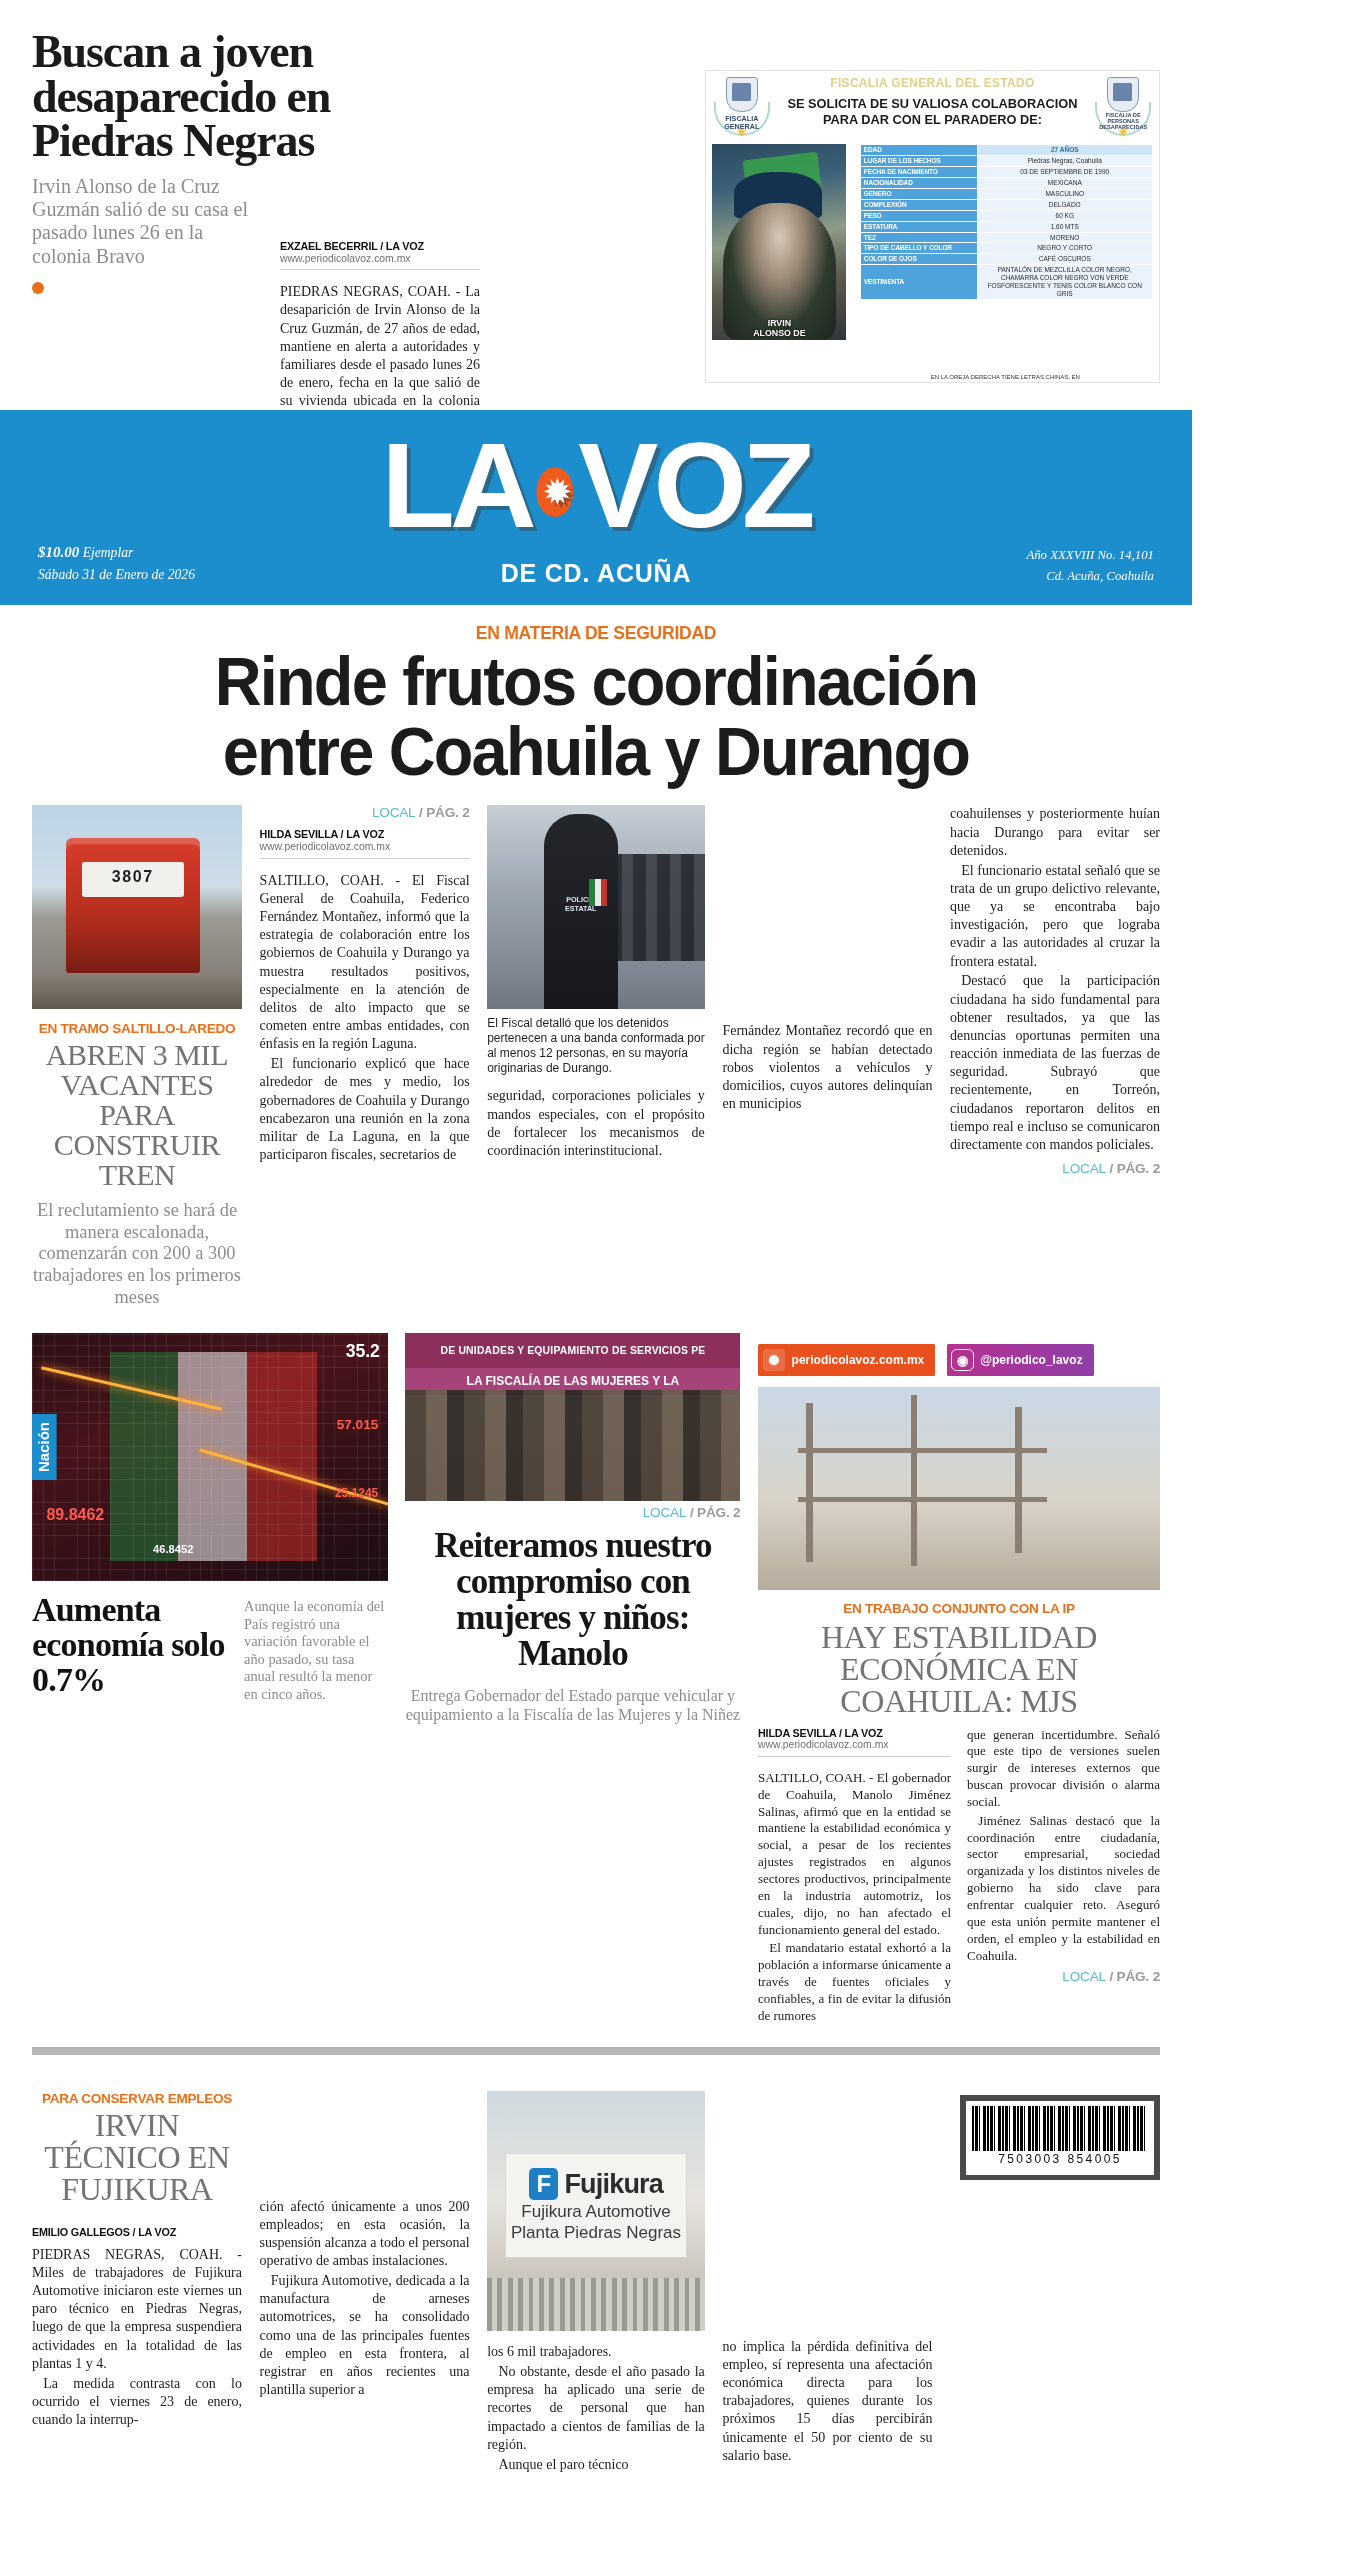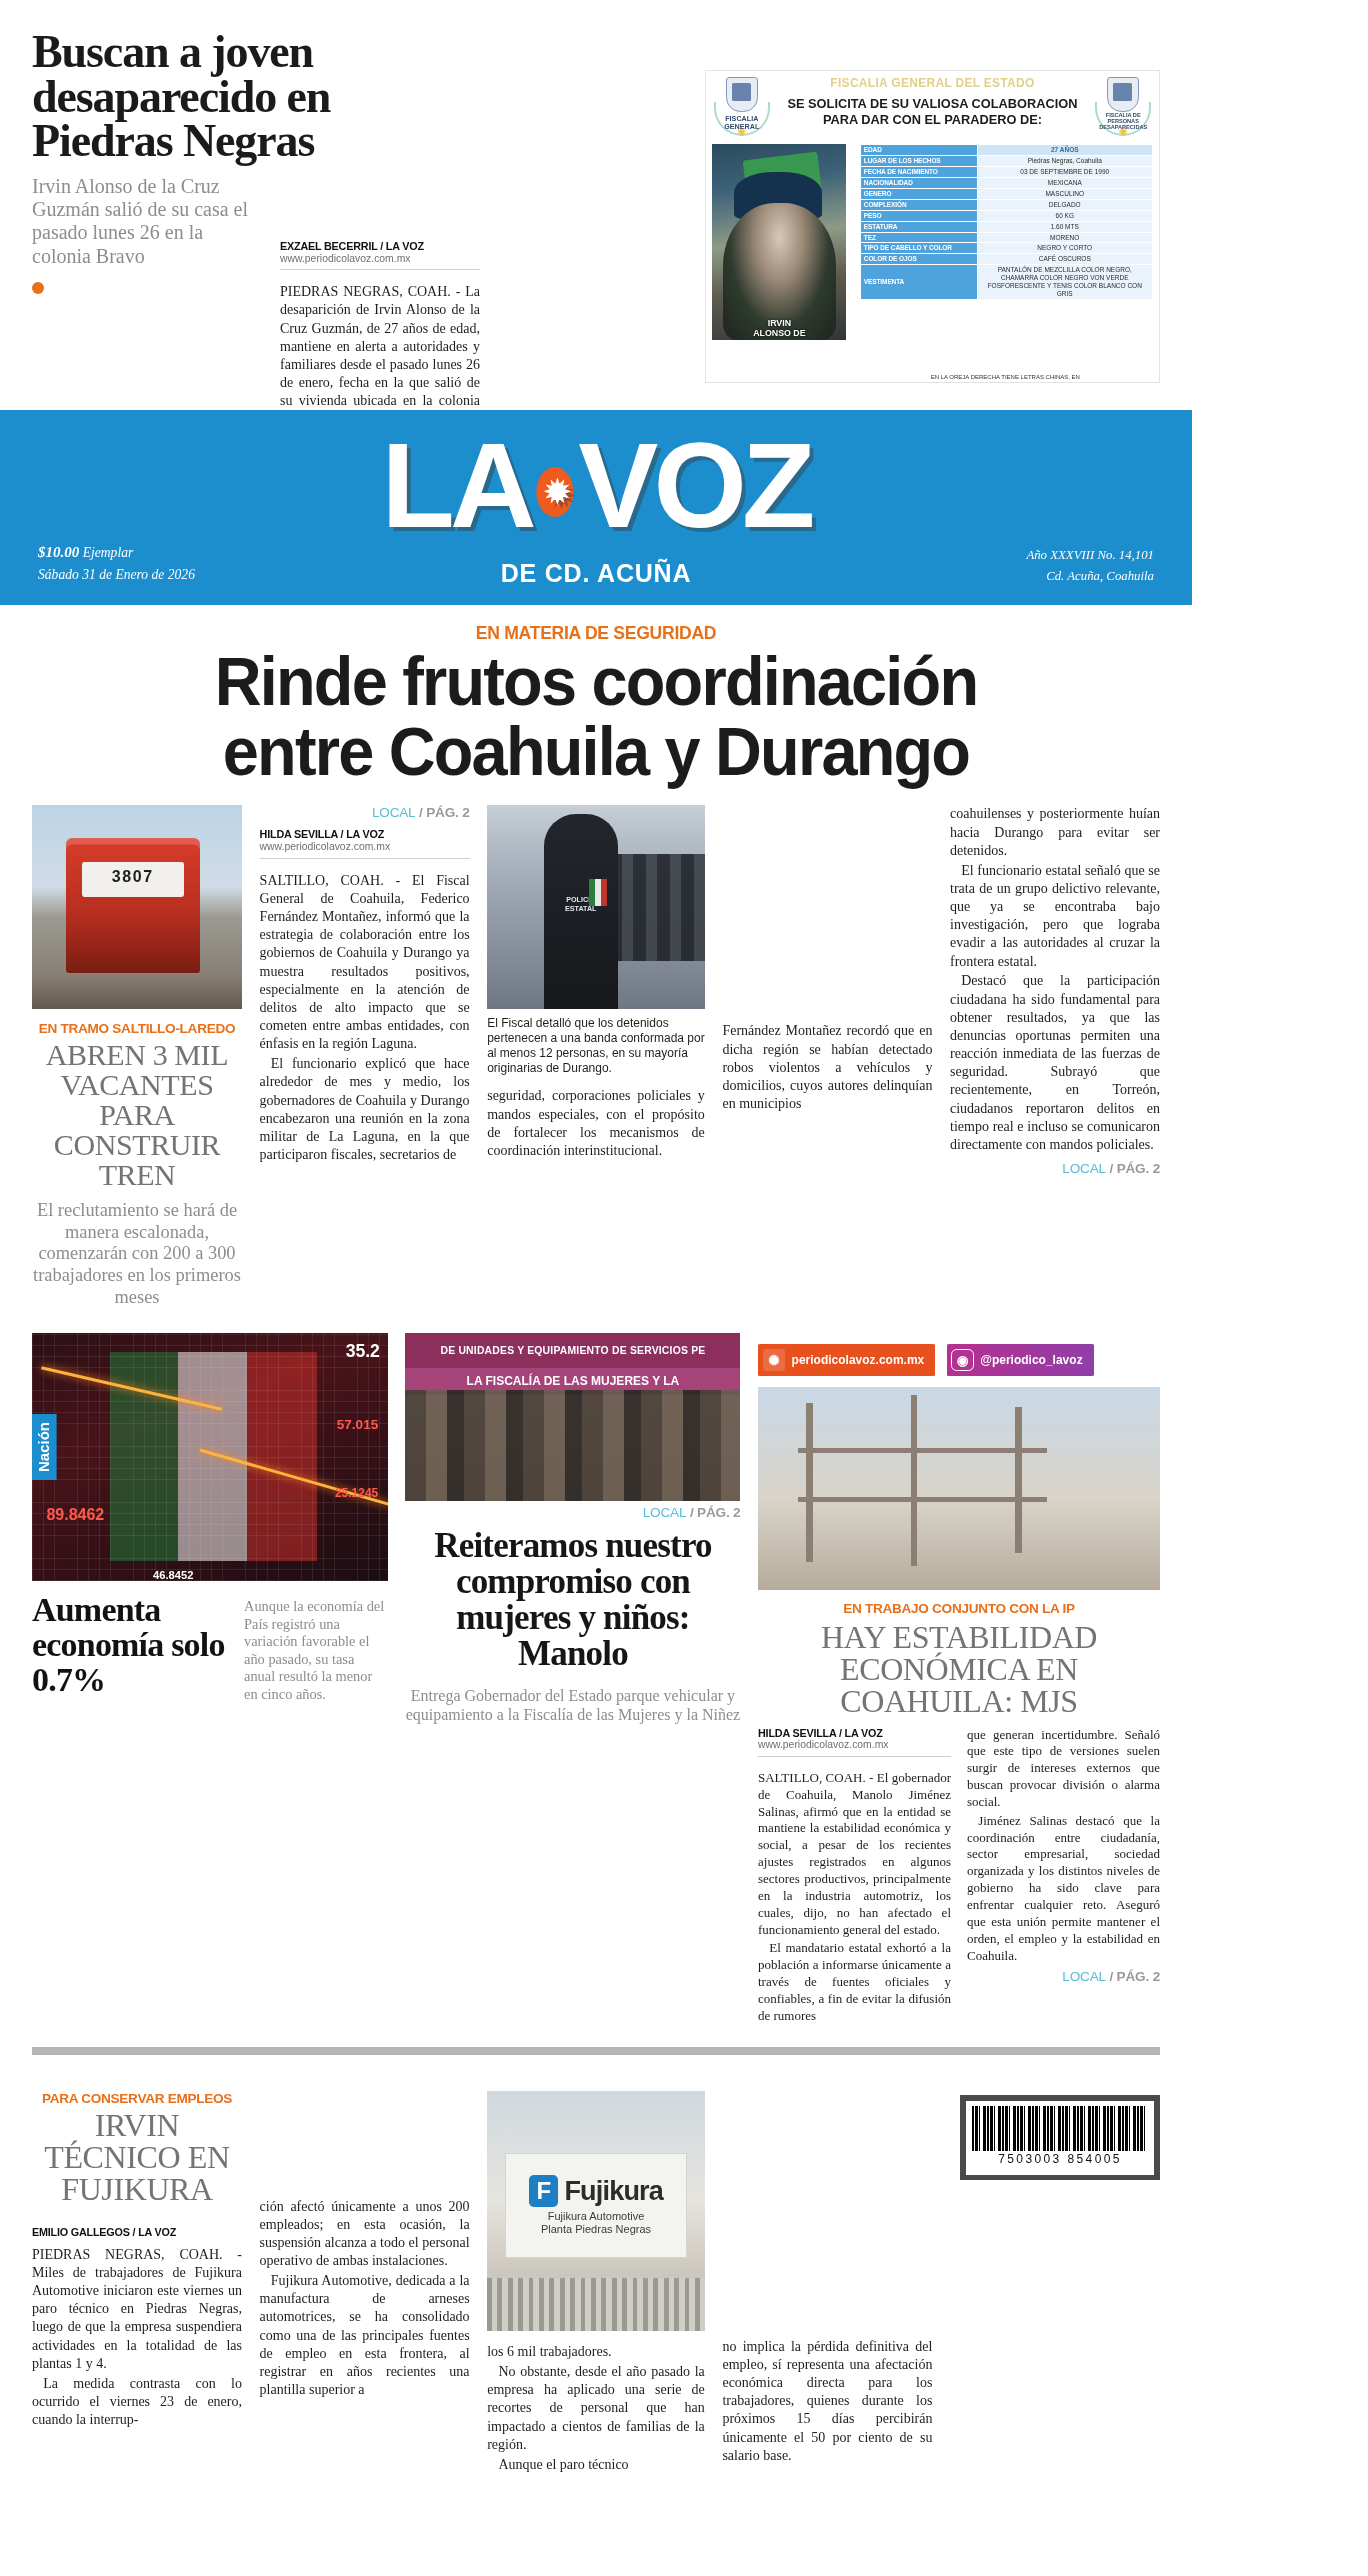--- a/index.html
+++ b/index.html
@@ -415,21 +415,21 @@
   }
   .fuji-name {
     font-family:"Liberation Sans",sans-serif; font-weight:bold;
     font-size: 27px; color:#2c2c2c; letter-spacing:-0.8px; display:flex; align-items:center; gap:6.4px;
   }
   .fuji-f {
     display:inline-block; width: 29px; height: 32px; background:#1f7fc4;
     border-radius: 4.8px; color:#fff; font-size: 24px; line-height: 32px; text-align:center;
   }
   .fuji-sub {
-    font-family:"Liberation Sans",sans-serif; font-size: 11px; color:#3b3b3b;
+    font-family:"Liberation Sans",sans-serif; font-size: 17px; color:#3b3b3b;
     line-height:1.2; text-align:center; margin-top:2.4px;
   }
   .fuji-fence {
     position:absolute; left:0; bottom:0; width:100%; height: 22%;
     background: repeating-linear-gradient(90deg,#9a9a93 0 4.8px, #cfcfc8 4.8px 10.4px);
   }
 
   .barcode {
     width: 200px; height: 85px; background:#4a4a4a; padding: 5.6px;
     margin-left: auto; margin-top: 17.6px;
@@ -666,21 +666,21 @@
       <div class="photo photo-chart">
         <div class="nacion-tab">Nación</div>
         <div class="flag"></div>
           <div class="grid"></div>
         <div class="lineA" style="left:2%;top:22%;width:52%;transform:rotate(13deg);"></div>
         <div class="lineB" style="left:46%;top:58%;width:56%;transform:rotate(16deg);"></div>
         <div class="pc-txt pc-w" style="right:8px;top:8px;font-size:17.6px;">35.2</div>
         <div class="pc-txt pc-r" style="right:9.6px;top:34%;font-size:13.6px;">57.015</div>
         <div class="pc-txt pc-r" style="right:9.6px;top:62%;font-size:12px;">25.1245</div>
         <div class="pc-txt pc-r" style="left:14.4px;top:70%;font-size:16px;">89.8462</div>
-        <div class="pc-txt pc-w" style="left:34%;bottom:0;font-size:11.2px;">46.8452</div>
+        <div class="pc-txt pc-w" style="left:34%;bottom:26px;font-size:11.2px;">46.8452</div>
       </div>
       <div style="display:flex;gap:17px;margin-top:12.8px;">
         <div class="big-ser" style="width:195px;">Aumenta economía solo 0.7%</div>
         <div class="side-note" style="flex:1;padding-top:4.8px;">Aunque la economía del País registró una variación favorable el año pasado, su tasa anual resultó la menor en cinco años.</div>
       </div>
     </div>
 
     <div style="width:431px;">
       <div style="display:flex;align-items:flex-start;gap:8px;">
         <div class="photo photo-women" style="flex:1;">

